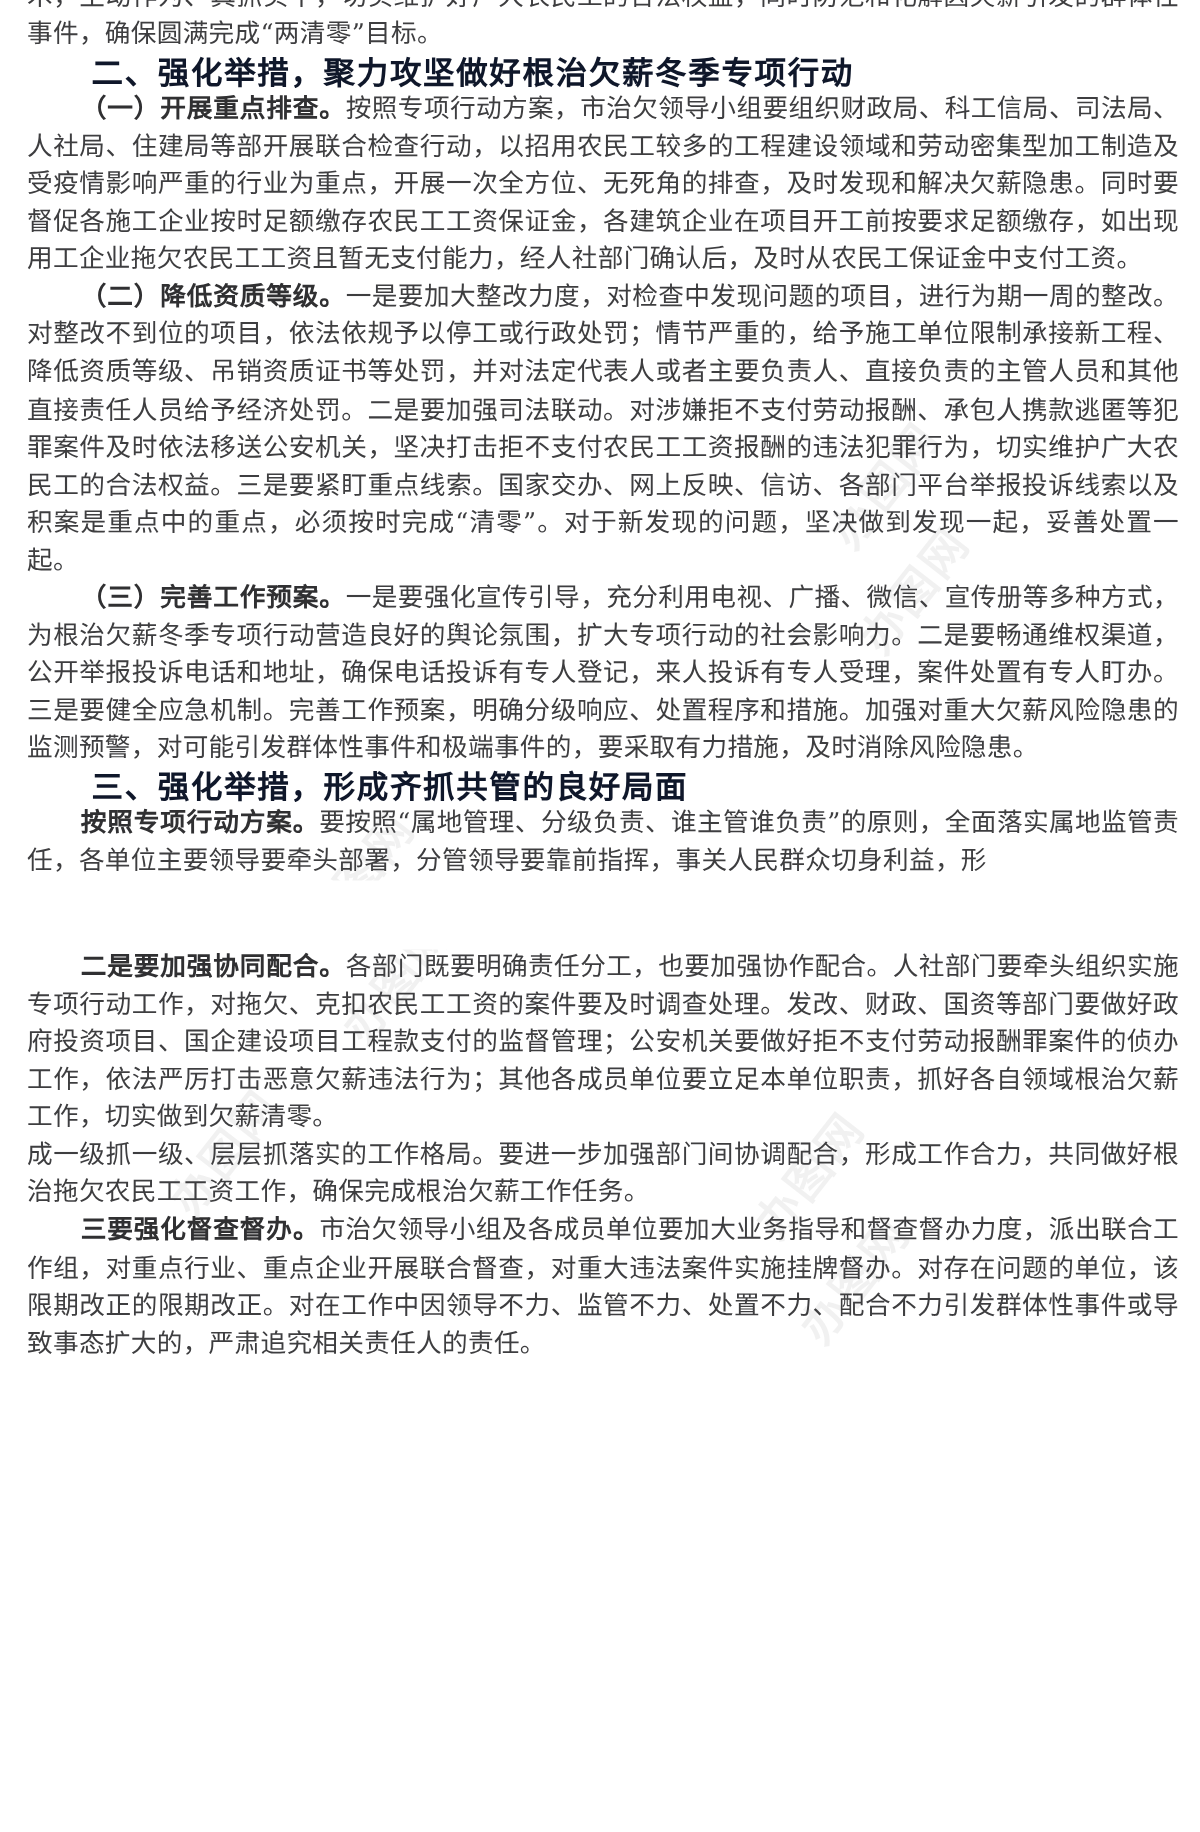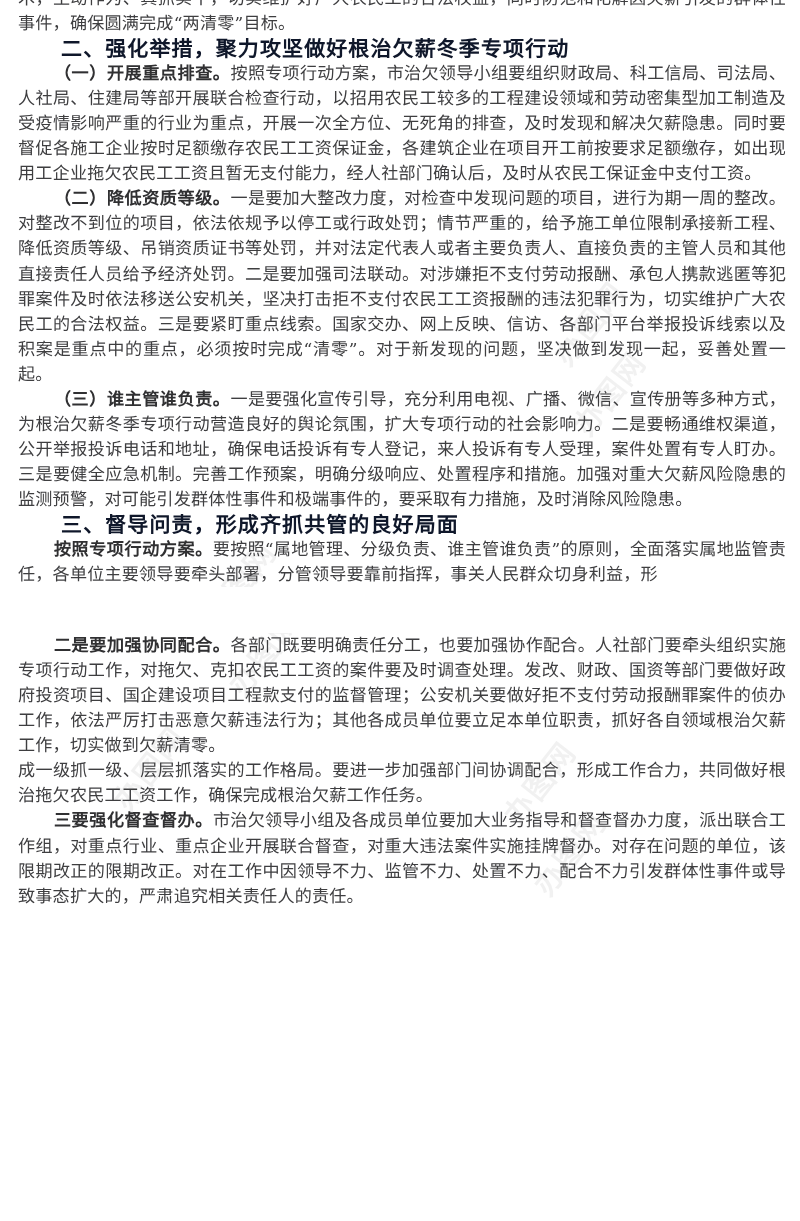--- a/index.html
+++ b/index.html
@@ -139,24 +139,24 @@
 
     <p class="para indent">
       <span class="run-in">（一）开展重点排查。</span><span>按照专项行动方案，市治欠领导小组要组织财政局、科工信局、司法局、人社局、住建局等部开展联合检查行动，以招用农民工较多的工程建设领域和劳动密集型加工制造及受疫情影响严重的行业为重点，开展一次全方位、无死角的排查，及时发现和解决欠薪隐患。同时要督促各施工企业按时足额缴存农民工工资保证金，各建筑企业在项目开工前按要求足额缴存，如出现用工企业拖欠农民工工资且暂无支付能力，经人社部门确认后，及时从农民工保证金中支付工资。</span>
     </p>
 
     <p class="para indent">
       <span class="run-in">（二）降低资质等级。</span><span>一是要加大整改力度，对检查中发现问题的项目，进行为期一周的整改。对整改不到位的项目，依法依规予以停工或行政处罚；情节严重的，给予施工单位限制承接新工程、降低资质等级、吊销资质证书等处罚，并对法定代表人或者主要负责人、直接负责的主管人员和其他直接责任人员给予经济处罚。二是要加强司法联动。对涉嫌拒不支付劳动报酬、承包人携款逃匿等犯罪案件及时依法移送公安机关，坚决打击拒不支付农民工工资报酬的违法犯罪行为，切实维护广大农民工的合法权益。三是要紧盯重点线索。国家交办、网上反映、信访、各部门平台举报投诉线索以及积案是重点中的重点，必须按时完成“清零”。对于新发现的问题，坚决做到发现一起，妥善处置一起。</span>
     </p>
 
     <p class="para indent">
-      <span class="run-in">（三）谁主管谁负责。</span><span>一是要强化宣传引导，充分利用电视、广播、微信、宣传册等多种方式，为根治欠薪冬季专项行动营造良好的舆论氛围，扩大专项行动的社会影响力。二是要畅通维权渠道，公开举报投诉电话和地址，确保电话投诉有专人登记，来人投诉有专人受理，案件处置有专人盯办。三是要健全应急机制。完善工作预案，明确分级响应、处置程序和措施。加强对重大欠薪风险隐患的监测预警，对可能引发群体性事件和极端事件的，要采取有力措施，及时消除风险隐患。</span>
+      <span class="run-in">（三）完善工作预案。</span><span>一是要强化宣传引导，充分利用电视、广播、微信、宣传册等多种方式，为根治欠薪冬季专项行动营造良好的舆论氛围，扩大专项行动的社会影响力。二是要畅通维权渠道，公开举报投诉电话和地址，确保电话投诉有专人登记，来人投诉有专人受理，案件处置有专人盯办。三是要健全应急机制。完善工作预案，明确分级响应、处置程序和措施。加强对重大欠薪风险隐患的监测预警，对可能引发群体性事件和极端事件的，要采取有力措施，及时消除风险隐患。</span>
     </p>
 
-    <p class="heading">三、督导问责，形成齐抓共管的良好局面</p>
+    <p class="heading">三、强化举措，形成齐抓共管的良好局面</p>
 
     <p class="para indent">
       <span class="run-in">按照专项行动方案。</span><span>要按照“属地管理、分级负责、谁主管谁负责”的原则，全面落实属地监管责任，各单位主要领导要牵头部署，分管领导要靠前指挥，事关人民群众切身利益，形</span>
     </p>
 
     <div class="page-gap"></div>
 
     <p class="para indent">
       <span class="run-in">二是要加强协同配合。</span><span>各部门既要明确责任分工，也要加强协作配合。人社部门要牵头组织实施专项行动工作，对拖欠、克扣农民工工资的案件要及时调查处理。发改、财政、国资等部门要做好政府投资项目、国企建设项目工程款支付的监督管理；公安机关要做好拒不支付劳动报酬罪案件的侦办工作，依法严厉打击恶意欠薪违法行为；其他各成员单位要立足本单位职责，抓好各自领域根治欠薪工作，切实做到欠薪清零。</span>
     </p>

